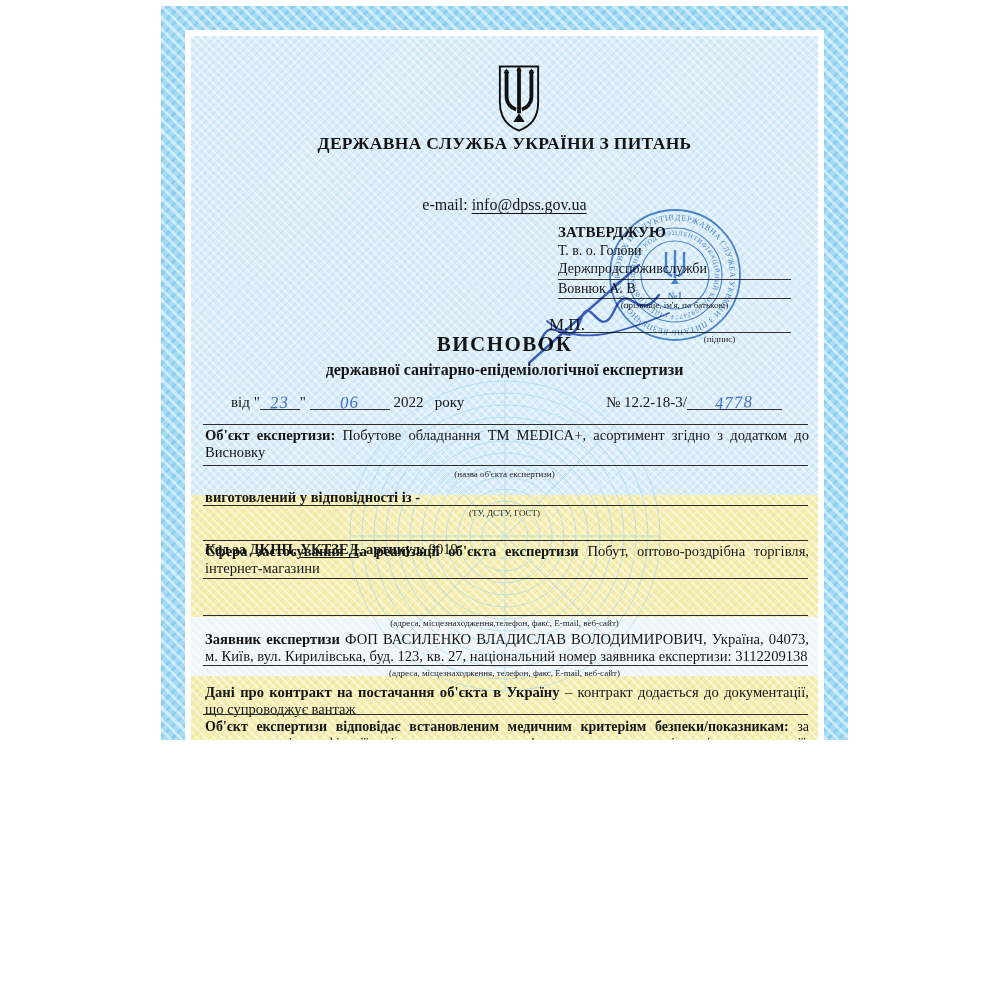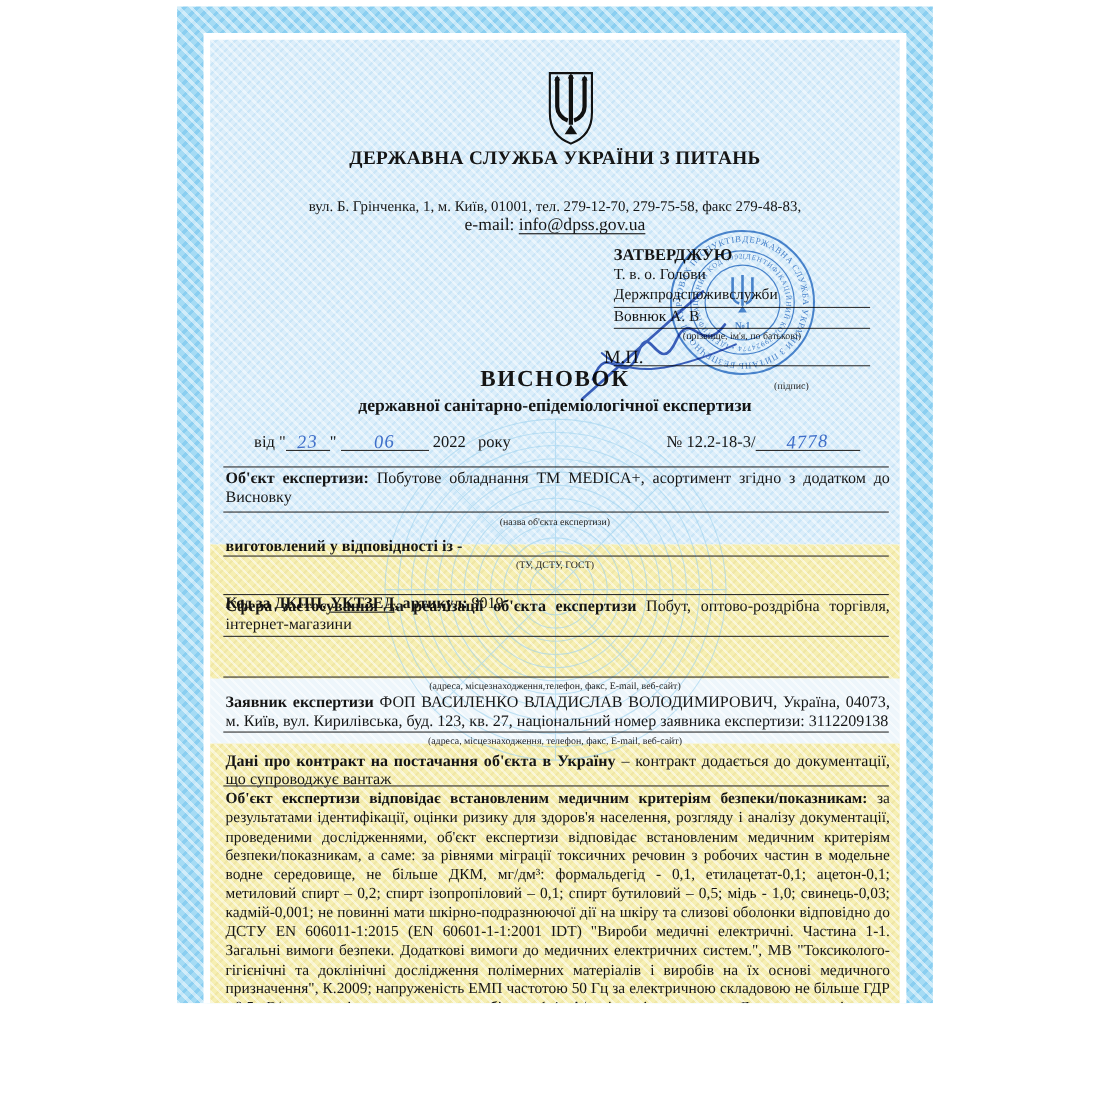--- a/index.html
+++ b/index.html
@@ -1,16 +1,16 @@
 <!DOCTYPE html>
 <html><head>
 <meta charset="utf-8">
 <style>
   html,body{margin:0;padding:0;}
-  .canvas{position:relative;width:1000px;height:912px;background:#ffffff;overflow:hidden;
+  .canvas{position:relative;width:1000px;height:740px;background:#ffffff;overflow:hidden;
           font-family:"Liberation Serif","DejaVu Serif",serif;color:#151515;}
   .page{position:absolute;left:161px;top:6px;width:687px;height:986px;
         background:#a5dbf4;
         background-image:repeating-linear-gradient(45deg,rgba(255,255,255,.5) 0 3px,transparent 3px 8px),
                          repeating-linear-gradient(-45deg,rgba(116,196,238,.55) 0 3px,transparent 3px 8px);}
   .page-white{position:absolute;inset:24px;background:#ffffff;}
   .content{position:absolute;left:6px;top:6px;right:6px;bottom:6px;overflow:hidden;}
   .band{position:absolute;left:0;right:0;}
   .band-blue{top:0;height:459px;background:#dceefa;
         background-image:repeating-linear-gradient(45deg,rgba(255,255,255,.45) 0 2px,transparent 2px 6px),
@@ -79,33 +79,32 @@
             <g fill="none" stroke="#111" stroke-width="4">
               <path d="M10 6 v28 a14 14 0 0 0 10 13"></path>
               <path d="M36 6 v28 a14 14 0 0 1 -10 13"></path>
               <path d="M23 4 v47"></path>
             </g>
             <path d="M23 51 l-6 9 h12 z" fill="#111"></path>
             <path d="M10 4 l-3 5 h6 z M36 4 l-3 5 h6 z M23 2 l-3 5 h6 z" fill="#111"></path>
           </svg>
 
           <div class="abs ctr b" style="top:99px;font-size:17.5px;letter-spacing:.3px;">ДЕРЖАВНА СЛУЖБА УКРАЇНИ З ПИТАНЬ</div>
-          <div class="abs ctr" style="top:143px;font-size:13.5px;">вул. Б. Грінченка, 1, м. Київ, 01001, тел. 279-12-70, 279-75-58, факс 279-48-83,</div>
           <div class="abs ctr" style="top:160px;font-size:16px;">
             <span>e-mail:</span>
             <span class="u">info@dpss.gov.ua</span>
           </div>
 
           <div class="abs approve">
             <div class="b" style="font-size:15px;">ЗАТВЕРДЖУЮ</div>
             <div class="line">Т. в. о. Голови Держпродспоживслужби</div>
             <div class="line">Вовнюк А. В</div>
             <div class="cap ctr" style="position:relative;text-align:center;margin-top:1px;">(прізвище, ім'я, по батькові)</div>
             <div class="line" style="height:22px;"></div>
-            <div class="cap" style="text-align:center;padding-left:90px;margin-top:13px;">(підпис)</div>
+            <div class="cap" style="text-align:center;padding-left:90px;margin-top:1px;">(підпис)</div>
           </div>
           <div class="abs" style="left:358px;top:280px;font-size:17px;">М.П.</div>
 
           <div class="abs ctr b" style="top:300px;font-size:21px;letter-spacing:1.5px;">ВИСНОВОК</div>
           <div class="abs ctr b" style="top:325px;font-size:16px;">державної санітарно-епідеміологічної експертизи</div>
 
           <div class="abs" style="left:40px;top:358px;font-size:15px;">
             <span>від "</span><span class="hslot" style="width:40px;"><span class="hand">23</span></span><span>"</span>
             <span class="hslot" style="width:80px;"><span class="hand">06</span></span>
             <span>2022</span>&nbsp;&nbsp;

